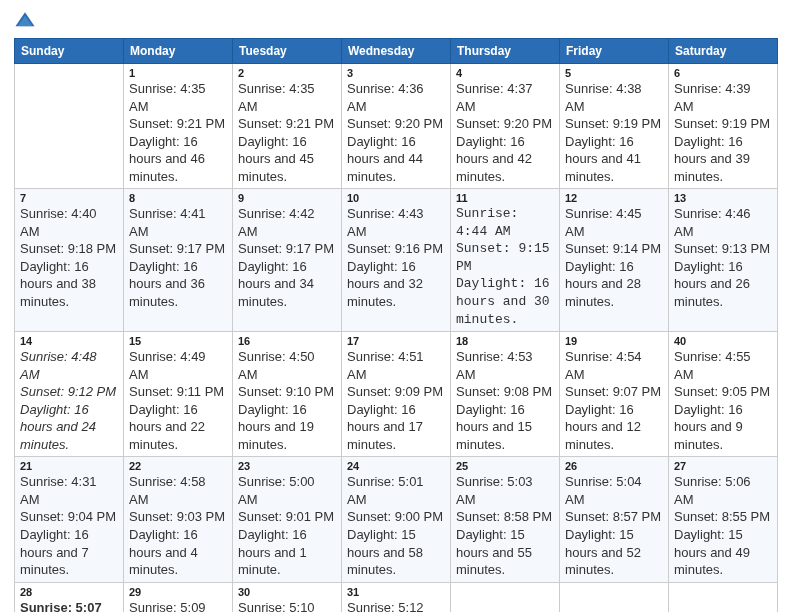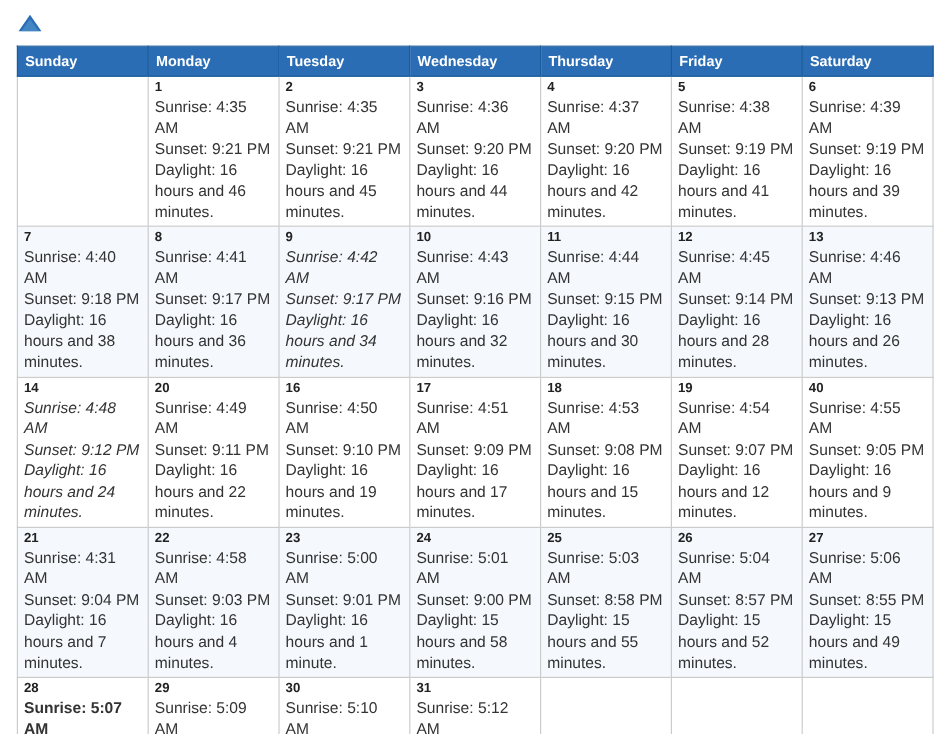--- a/index.html
+++ b/index.html
@@ -179,33 +179,33 @@
 Daylight: 16 hours and 38 minutes.</div>
           </td>
           <td>
             <div class="day-number">8</div>
             <div class="day-info" style="white-space: pre-line;">Sunrise: 4:41 AM
 Sunset: 9:17 PM
 Daylight: 16 hours and 36 minutes.</div>
           </td>
           <td>
             <div class="day-number">9</div>
-            <div class="day-info" style="white-space: pre-line; font-style: italic;">Sunrise: 4:42 AM
+            <div class="day-info" style="white-space: pre-line;">Sunrise: 4:42 AM
 Sunset: 9:17 PM
 Daylight: 16 hours and 34 minutes.</div>
           </td>
           <td>
             <div class="day-number">10</div>
             <div class="day-info" style="white-space: pre-line;">Sunrise: 4:43 AM
 Sunset: 9:16 PM
 Daylight: 16 hours and 32 minutes.</div>
           </td>
           <td>
             <div class="day-number">11</div>
-            <div class="day-info" style="white-space: pre-line;">Sunrise: 4:44 AM
+            <div class="day-info" style="white-space: pre-line; font-family: Liberation Mono, monospace;">Sunrise: 4:44 AM
 Sunset: 9:15 PM
 Daylight: 16 hours and 30 minutes.</div>
           </td>
           <td>
             <div class="day-number">12</div>
             <div class="day-info" style="white-space: pre-line;">Sunrise: 4:45 AM
 Sunset: 9:14 PM
 Daylight: 16 hours and 28 minutes.</div>
           </td>
           <td>
@@ -216,21 +216,21 @@
           </td>
         </tr>
         <tr>
           <td>
             <div class="day-number">14</div>
             <div class="day-info" style="white-space: pre-line; font-style: italic;">Sunrise: 4:48 AM
 Sunset: 9:12 PM
 Daylight: 16 hours and 24 minutes.</div>
           </td>
           <td>
-            <div class="day-number">20</div>
+            <div class="day-number">15</div>
             <div class="day-info" style="white-space: pre-line;">Sunrise: 4:49 AM
 Sunset: 9:11 PM
 Daylight: 16 hours and 22 minutes.</div>
           </td>
           <td>
             <div class="day-number">16</div>
             <div class="day-info" style="white-space: pre-line;">Sunrise: 4:50 AM
 Sunset: 9:10 PM
 Daylight: 16 hours and 19 minutes.</div>
           </td>

